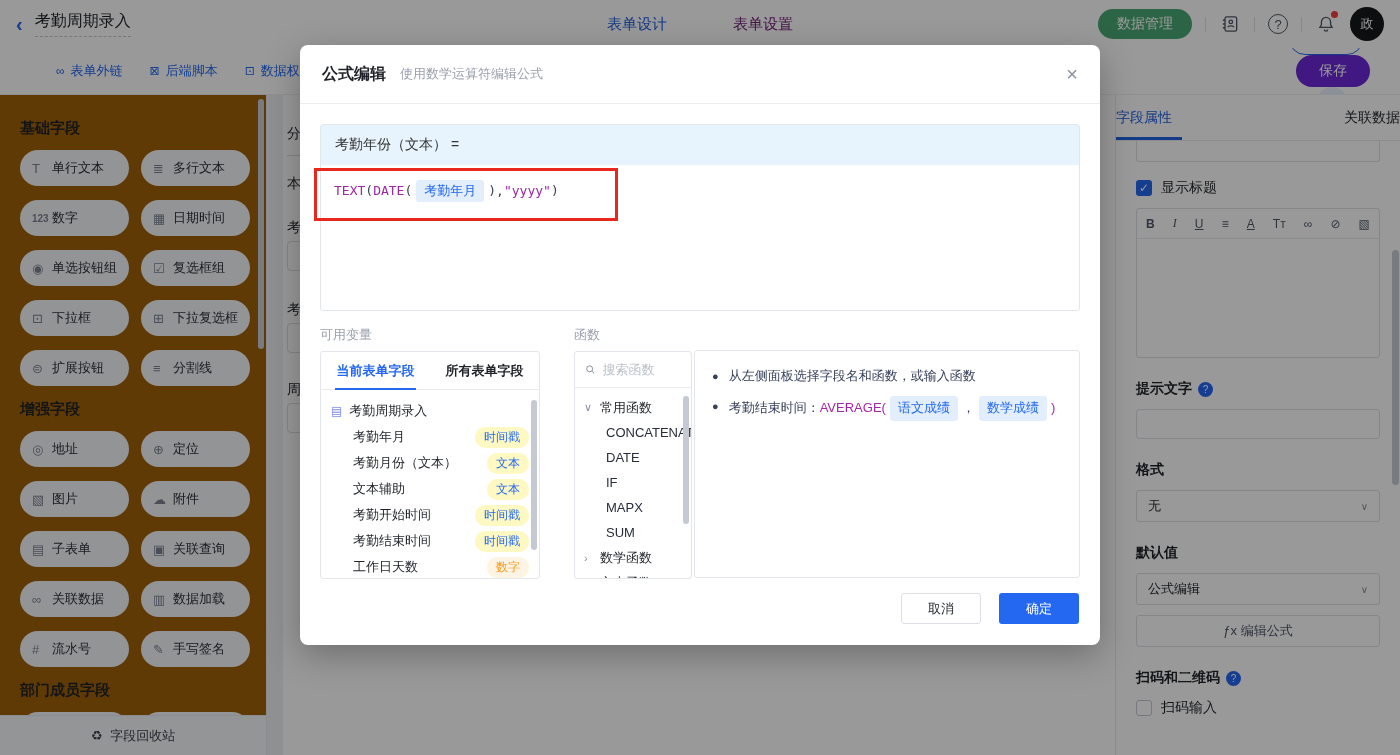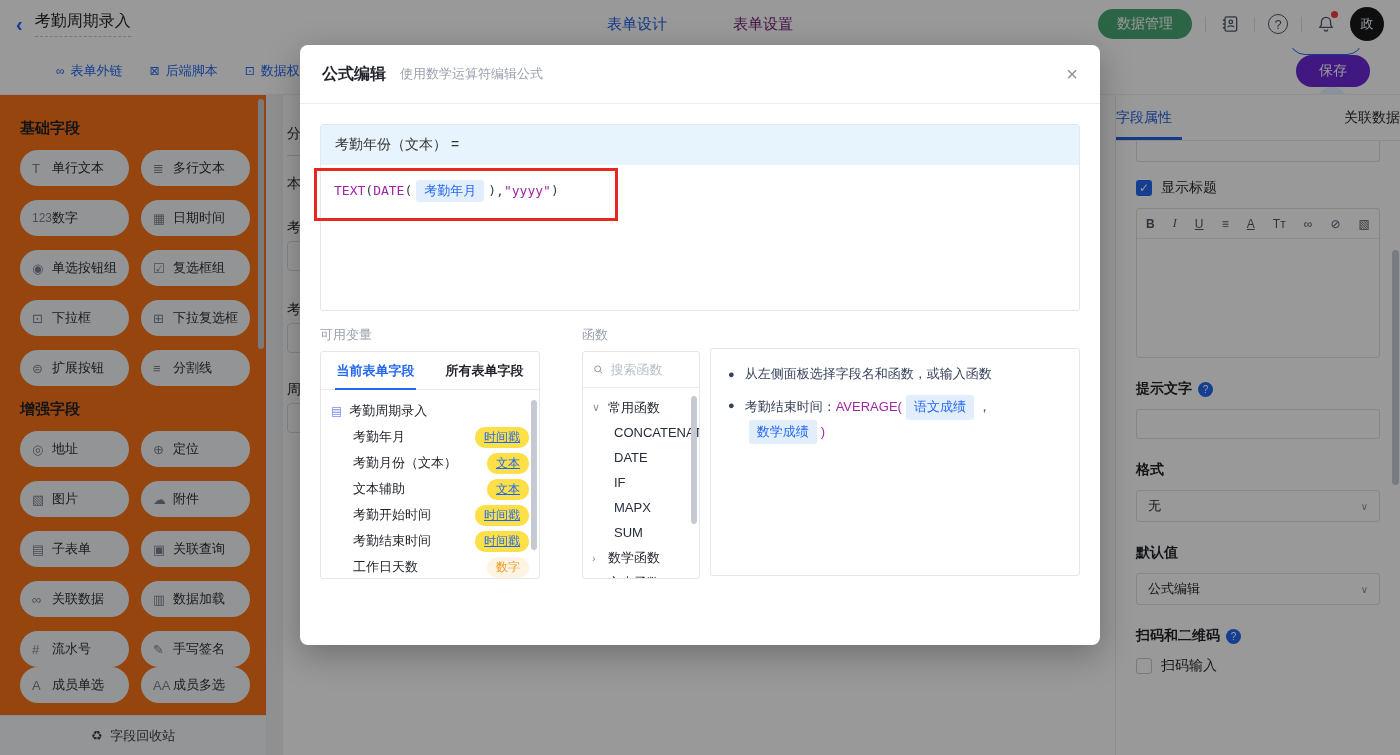--- a/index.html
+++ b/index.html
@@ -35,28 +35,28 @@
   .btn-preview { height:32px; padding:0 22px; border:1px solid #2468f2; color:#2468f2; background:#fff;
                  border-radius:16px; font-size:14px; cursor:pointer; }
   .btn-save { height:32px; padding:0 23px; border:none; background:#6d28d9; color:#fff; border-radius:16px;
               font-size:14px; margin-left:14px; cursor:pointer; }
   .btn-share { width:32px; height:32px; border-radius:50%; background:#e9f1ff; border:none; margin-left:12px;
                display:flex; align-items:center; justify-content:center; cursor:pointer; }
 
   
   .main { position:absolute; top:95px; left:0; right:0; bottom:0; display:flex; }
 
-  .left-sb { width:267px; background:#f97316; border-right:1px solid #e8eaee; position:relative;
+  .left-sb { width:267px; background:#a16207; border-right:1px solid #e8eaee; position:relative;
              padding:10px 16px 0 20px; overflow:hidden; }
   .sec-title { font-size:15px; font-weight:bold; margin:14px 0 12px; }
   .pill-grid { display:grid; grid-template-columns:1fr 1fr; gap:14px 12px; }
   .fpill { height:36px; border-radius:18px; background:#f6f7f9; display:flex; align-items:center;
            padding:0 8px 0 12px; font-size:13px; color:#2a2f36; cursor:grab; white-space:nowrap; overflow:hidden; }
   .fpill .fic { color:#7a8392; width:20px; font-size:13px; flex:none; text-align:left; }
-  .fpill .fic.num { font-size:12px; font-weight:normal; letter-spacing:0; }
+  .fpill .fic.num { font-size:10px; font-weight:bold; letter-spacing:0; }
   .recycle-bar { position:absolute; left:0; right:0; bottom:0; height:40px; background:#f7f8fa;
                  border-top:1px solid #e8eaee; display:flex; align-items:center; justify-content:center;
                  gap:8px; font-size:13px; color:#3d434c; cursor:pointer; }
   .sb-scroll { position:absolute; right:2px; top:4px; width:6px; height:250px; border-radius:3px; background:#c9cdd4; }
 
   .canvas { flex:1; background:#eef0f3; position:relative; overflow:hidden; }
   .canvas-card { position:absolute; left:16px; top:0; right:0; bottom:0; background:#fff; }
   .frag { position:absolute; font-size:14px; color:#1f2329; }
   .frag-line { position:absolute; height:1px; background:#d8dbe0; }
   .frag-input { position:absolute; width:420px; height:30px; border:1px solid #dcdfe5; border-radius:4px; background:#fff; }
@@ -103,35 +103,35 @@
             font-size:14px; color:#333; }
   .f-edit { height:145px; padding:15px 13px; font-family:"DejaVu Sans Mono","Liberation Mono",monospace;
             font-size:13px; display:block; cursor:text; }
   .tok-fn { color:#a126a6; }
   .tok-p  { color:#3c4350; }
   .chip { background:#e2eefc; color:#2468f2; border-radius:3px; padding:2px 8px; margin:0 4px; font-size:13px;
           font-family:"Liberation Sans","DejaVu Sans",sans-serif; display:inline-block; }
   .red-annot { position:absolute; left:-7px; top:43px; width:304px; height:53px;
                border:3px solid #e8281e; pointer-events:none; }
 
-  .panels { display:flex; gap:10px; margin-top:15px; }
+  .panels { display:flex; gap:2px; margin-top:15px;align-items:center; }
   .p-col1 { width:220px; } .p-col2 { width:150px;padding-left:32px; } .p-col3 { flex:1; }
   .p-label { font-size:13px; color:#9aa1ad; margin-bottom:7px; }
   .panel { border:1px solid #e3e6ea; border-radius:3px; height:228px; position:relative; overflow:hidden; background:#fff; }
 
   .v-tabs { display:flex; height:38px; border-bottom:1px solid #e8eaee; }
   .v-tab { flex:1; display:flex; align-items:center; justify-content:center; font-size:13px; position:relative; cursor:pointer;font-weight:bold; }
   .v-tab.active { color:#2468f2; }
   .v-tab.active::after { content:""; position:absolute; left:14px; right:14px; bottom:-1px; height:2px; background:#2468f2; }
   .v-tree { padding:8px 10px; font-size:13px; }
   .v-root { display:flex; align-items:center; gap:7px; height:26px; cursor:pointer; }
   .doc-ic { color:#7b8bf2; font-size:12px; }
   .v-row { display:flex; align-items:center; justify-content:space-between; height:26px; padding-left:22px; cursor:pointer; }
   .badge { font-size:12px; padding:2px 9px; border-radius:10px; flex:none; }
-  .badge.blue { background:#fde047; color:#2468f2;text-decoration:underline; }
+  .badge.blue { background:#fef9c3; color:#2468f2; }
   .badge.orange { background:#fdf4e3; color:#f59b22; }
   .v-scroll { position:absolute; right:2px; top:48px; width:6px; height:150px; background:#c5cad2; border-radius:3px; }
 
   .f-search { height:36px; display:flex; align-items:center; gap:7px; padding:0 10px; border-bottom:1px solid #e8eaee; }
   .f-search input { border:none; outline:none; font-size:13px; width:100%; color:#1f2329;
                     font-family:"Liberation Sans","DejaVu Sans",sans-serif; }
   .f-search input::placeholder { color:#b9c0ca; }
   .fn-tree { padding:7px 9px; font-size:13px; }
   .fn-group { display:flex; align-items:center; gap:6px; height:25px; cursor:pointer; }
   .fn-group .caret { color:#8a919f; font-size:11px; width:10px; }
@@ -293,20 +293,21 @@
         <div class="fpill">
             <span class="fic">#</span>
             <span>流水号</span>
           </div>
         <div class="fpill">
             <span class="fic">✎</span>
             <span>手写签名</span>
           </div>
       </div>
 
+      <div class="sec-title">部门成员字段</div>
       <div class="pill-grid">
         <div class="fpill">
             <span class="fic">A</span>
             <span>成员单选</span>
           </div>
         <div class="fpill">
             <span class="fic">AA</span>
             <span>成员多选</span>
           </div>
 
@@ -366,20 +367,21 @@
         <div class="rs-label">格式</div>
         <div class="rs-select">
           <span>无</span>
           <span class="chev">∨</span>
         </div>
         <div class="rs-label">默认值</div>
         <div class="rs-select">
           <span>公式编辑</span>
           <span class="chev">∨</span>
         </div>
+        <button class="rs-btn">ƒx 编辑公式</button>
         <div class="rs-label">
           <span>扫码和二维码</span>
           <span class="q-badge">?</span>
         </div>
         <div class="chk-row" style="margin-top:12px">
           <span class="chk-off"></span>
           <span>扫码输入</span>
         </div>
       </div>
       <div class="rs-scroll"></div>
@@ -491,16 +493,20 @@
               <span class="bullet">●</span>
               <span>
                 <span>考勤结束时间：</span><span class="tok-fn">AVERAGE(</span><span class="chip">语文成绩</span><span>，</span><span class="chip">数学成绩</span><span class="tok-fn">)</span>
               </span>
             </div>
           </div>
         </div>
 
       </div>
 
+      <div class="m-footer">
+        <button class="btn-cancel">取消</button>
+        <button class="btn-ok">确定</button>
+      </div>
     </div>
   </div>
 
 </div>
 
 </body></html>

